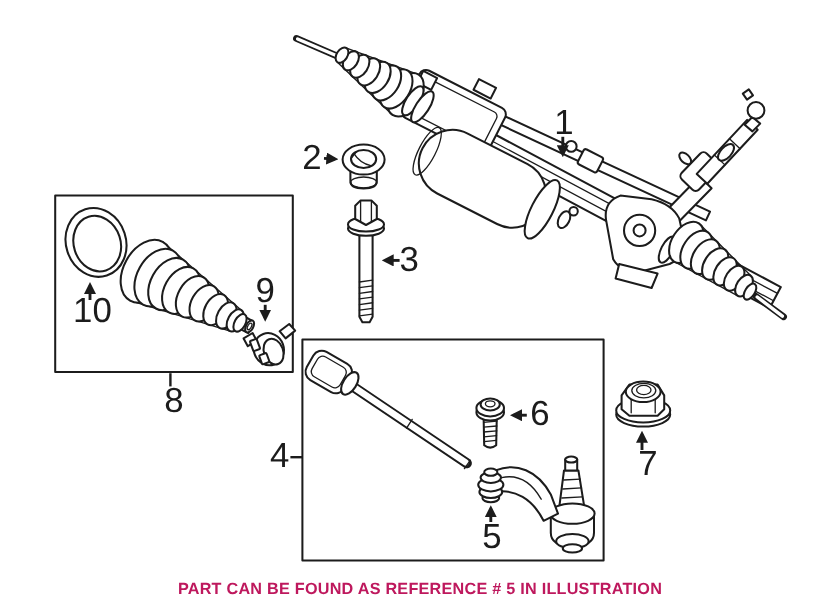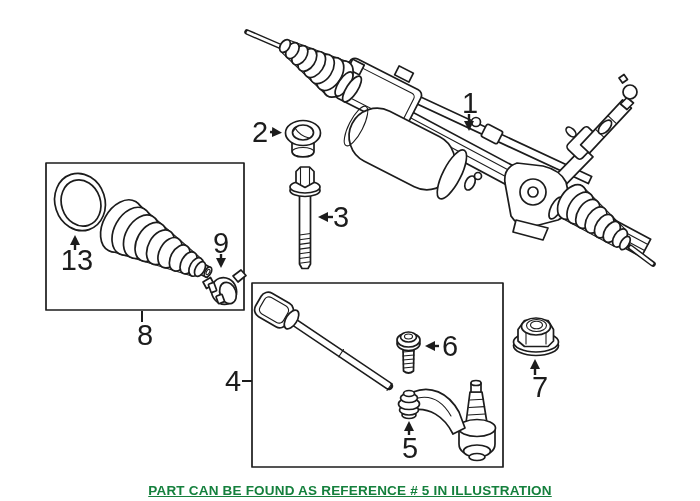--- a/index.html
+++ b/index.html
@@ -3,21 +3,21 @@
 <meta charset="utf-8">
 <style>
   html,body{margin:0;padding:0;background:#fff;}
   .stage{position:relative;width:700px;height:501px;background:#ffffff;overflow:hidden;
          font-family:"Liberation Sans",sans-serif;}
   .stage svg{position:absolute;left:0;top:0;}
   .callout{position:absolute;transform:translate(-50%,-50%);font-size:29px;line-height:1;
            color:#1c1c1c;user-select:none;}
   .caption{position:absolute;left:350px;top:483px;transform:translateX(-50%);
            font-size:13.5px;font-weight:bold;letter-spacing:.2px;white-space:nowrap;
-           color:#15803d;text-decoration:underline;}
+           color:#be185d;}
   .ln{fill:#ffffff;stroke:#1c1c1c;stroke-width:1.7;stroke-linejoin:round;stroke-linecap:round;}
   .tn{fill:none;stroke:#1c1c1c;stroke-width:1.1;stroke-linecap:round;stroke-linejoin:round;}
   .rodb{fill:none;stroke:#1c1c1c;stroke-width:8.5;stroke-linecap:round;}
   .rodw{fill:none;stroke:#ffffff;stroke-width:5.3;stroke-linecap:round;}
   .rb2{fill:none;stroke:#1c1c1c;stroke-width:5.6;stroke-linecap:round;}
   .rw2{fill:none;stroke:#ffffff;stroke-width:2.8;stroke-linecap:round;}
   .arrow{fill:none;stroke:#1c1c1c;stroke-width:2.4;}
   .tick{fill:none;stroke:#1c1c1c;stroke-width:2;}
 </style>
 </head>
@@ -240,16 +240,16 @@
 
   <div class="callout" style="left:470px;top:103px;">1</div>
   <div class="callout" style="left:260px;top:132px;">2</div>
   <div class="callout" style="left:341px;top:217px;">3</div>
   <div class="callout" style="left:233px;top:381px;">4</div>
   <div class="callout" style="left:410px;top:448px;">5</div>
   <div class="callout" style="left:450px;top:346px;">6</div>
   <div class="callout" style="left:540px;top:387px;">7</div>
   <div class="callout" style="left:145px;top:335px;">8</div>
   <div class="callout" style="left:221px;top:243px;">9</div>
-  <div class="callout" style="left:77px;top:260px;">13</div>
+  <div class="callout" style="left:77px;top:260px;">10</div>
 
   <div class="caption">PART CAN BE FOUND AS REFERENCE # 5 IN ILLUSTRATION</div>
 </div>
 
 </body></html>

